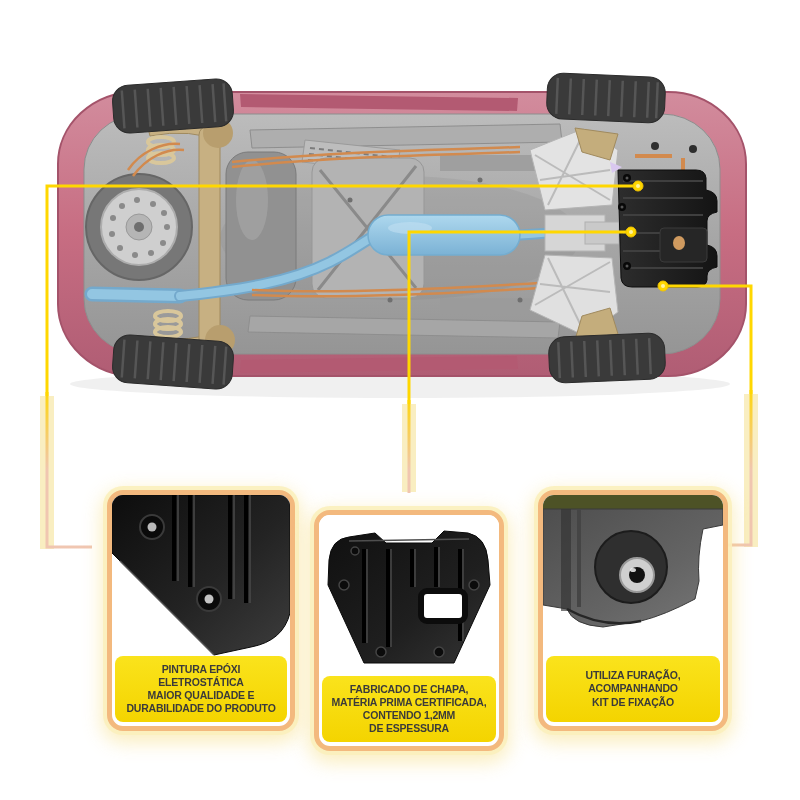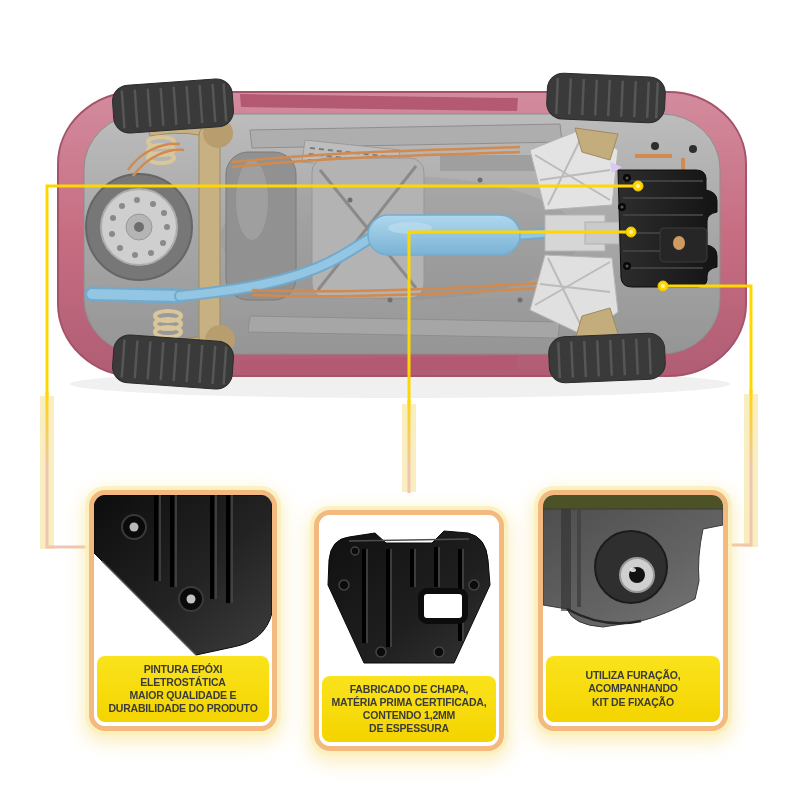--- a/index.html
+++ b/index.html
@@ -209,21 +209,21 @@
     <g>
       <circle cx="638" cy="186" r="5" fill="#ffd700" stroke="#f2c400"></circle>
         <circle cx="638" cy="186" r="2" fill="#fff3a0"></circle>
       <circle cx="631" cy="232" r="5" fill="#ffd700" stroke="#f2c400"></circle>
         <circle cx="631" cy="232" r="2" fill="#fff3a0"></circle>
       <circle cx="663" cy="286" r="5" fill="#ffd700" stroke="#f2c400"></circle>
         <circle cx="663" cy="286" r="2" fill="#fff3a0"></circle>
     </g>
   </svg>
 
-  <div class="card" style="left:89px;">
+  <div class="card" style="left:107px;">
     <svg class="photo" width="178" height="162" viewBox="0 0 178 162">
       <defs>
         <linearGradient id="p1g" x1="0" y1="0" x2="1" y2="1">
           <stop offset="0" stop-color="#0d0d0d"></stop>
             <stop offset="0.55" stop-color="#232323"></stop>
             <stop offset="1" stop-color="#3d3d3d"></stop>
         </linearGradient>
       </defs>
       <rect width="178" height="162" fill="#ffffff"></rect>
       <path d="M0,0 H178 V118 Q171,146 139,152 L102,160 L8,66 L0,58 Z" fill="url(#p1g)" stroke="#0a0a0a"></path>

